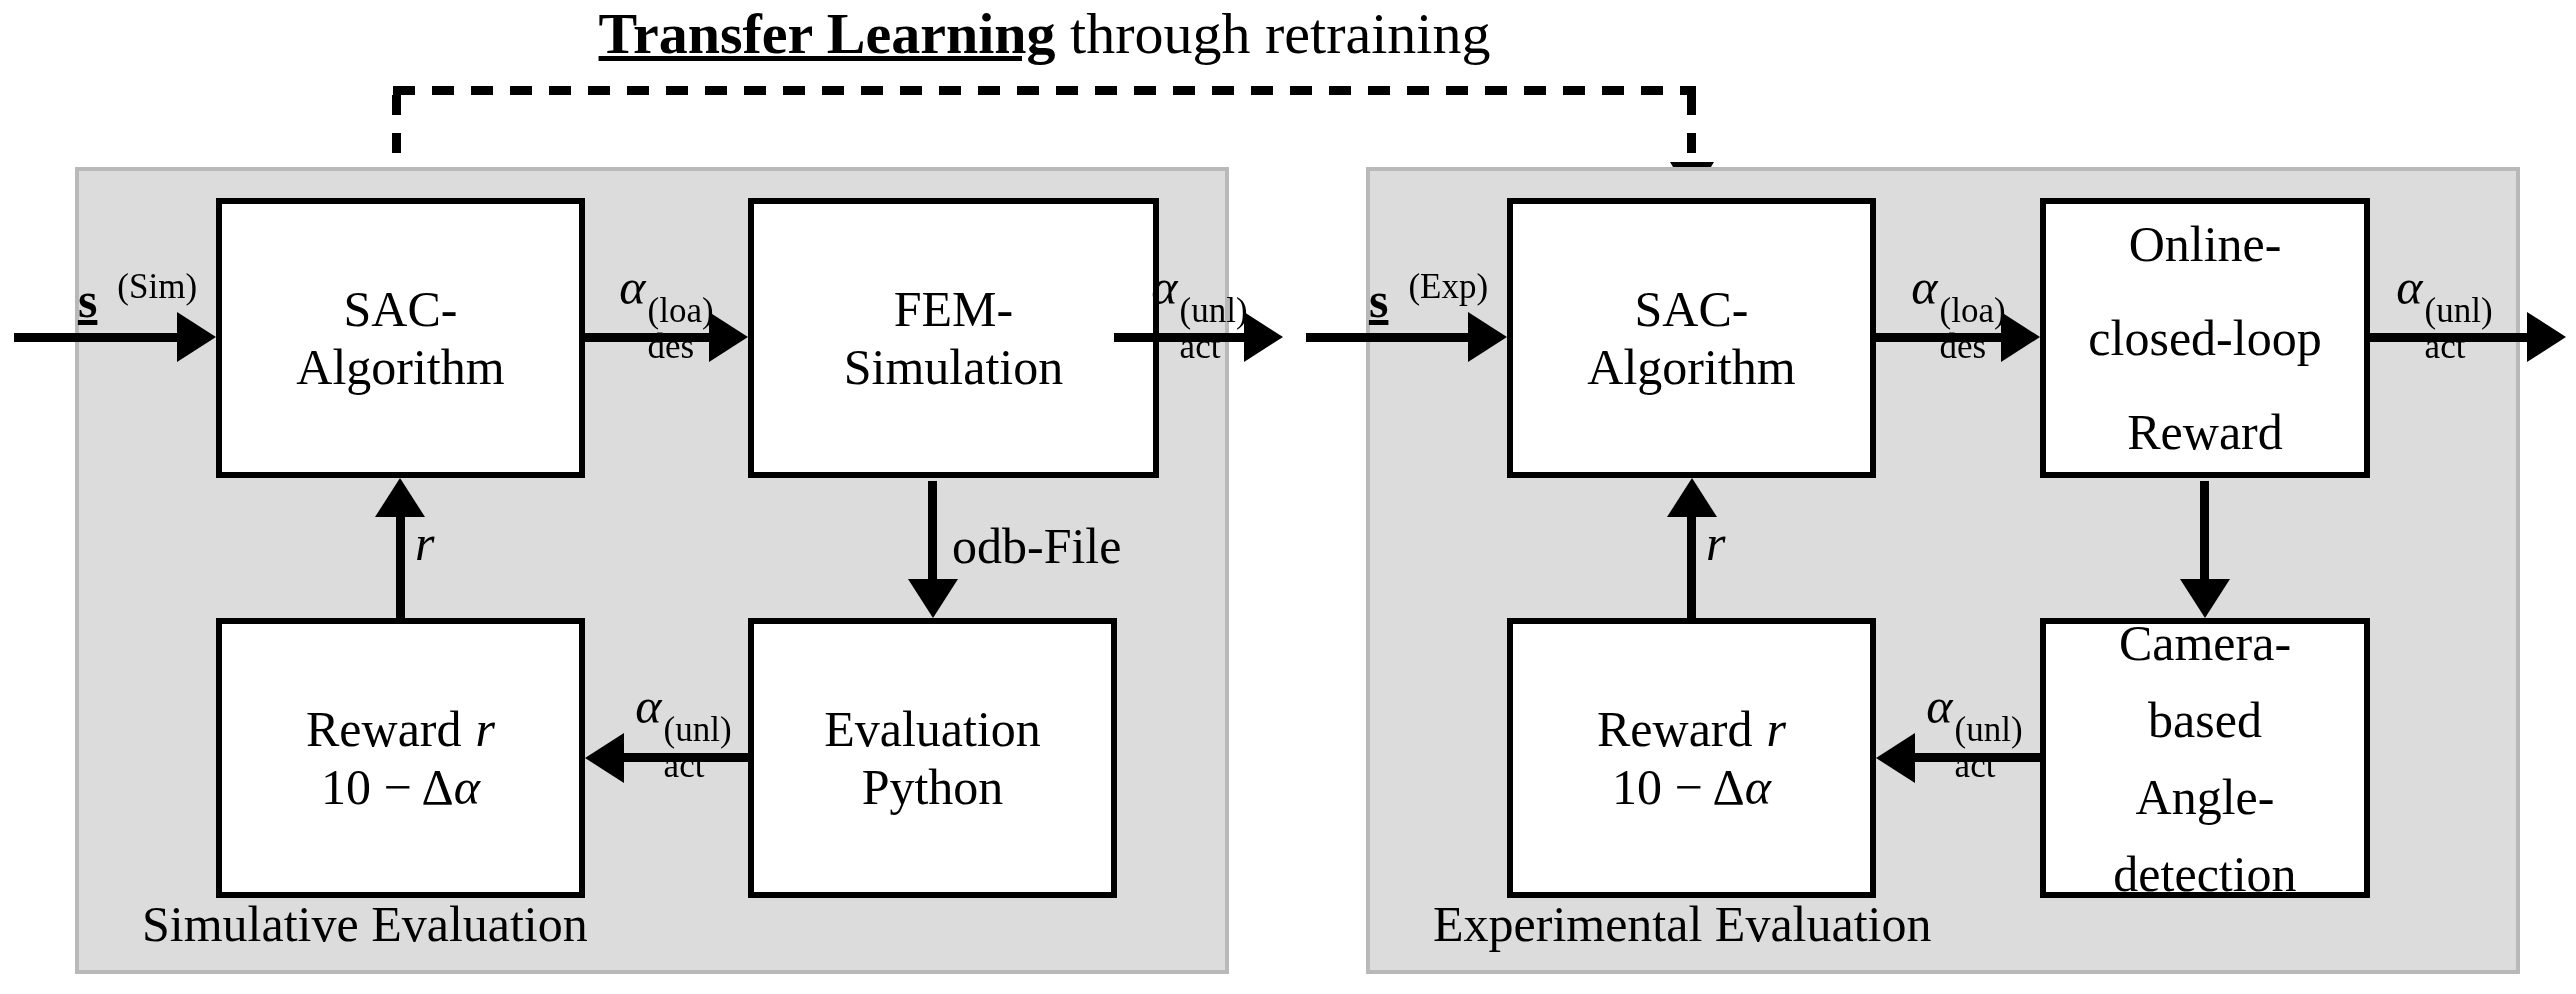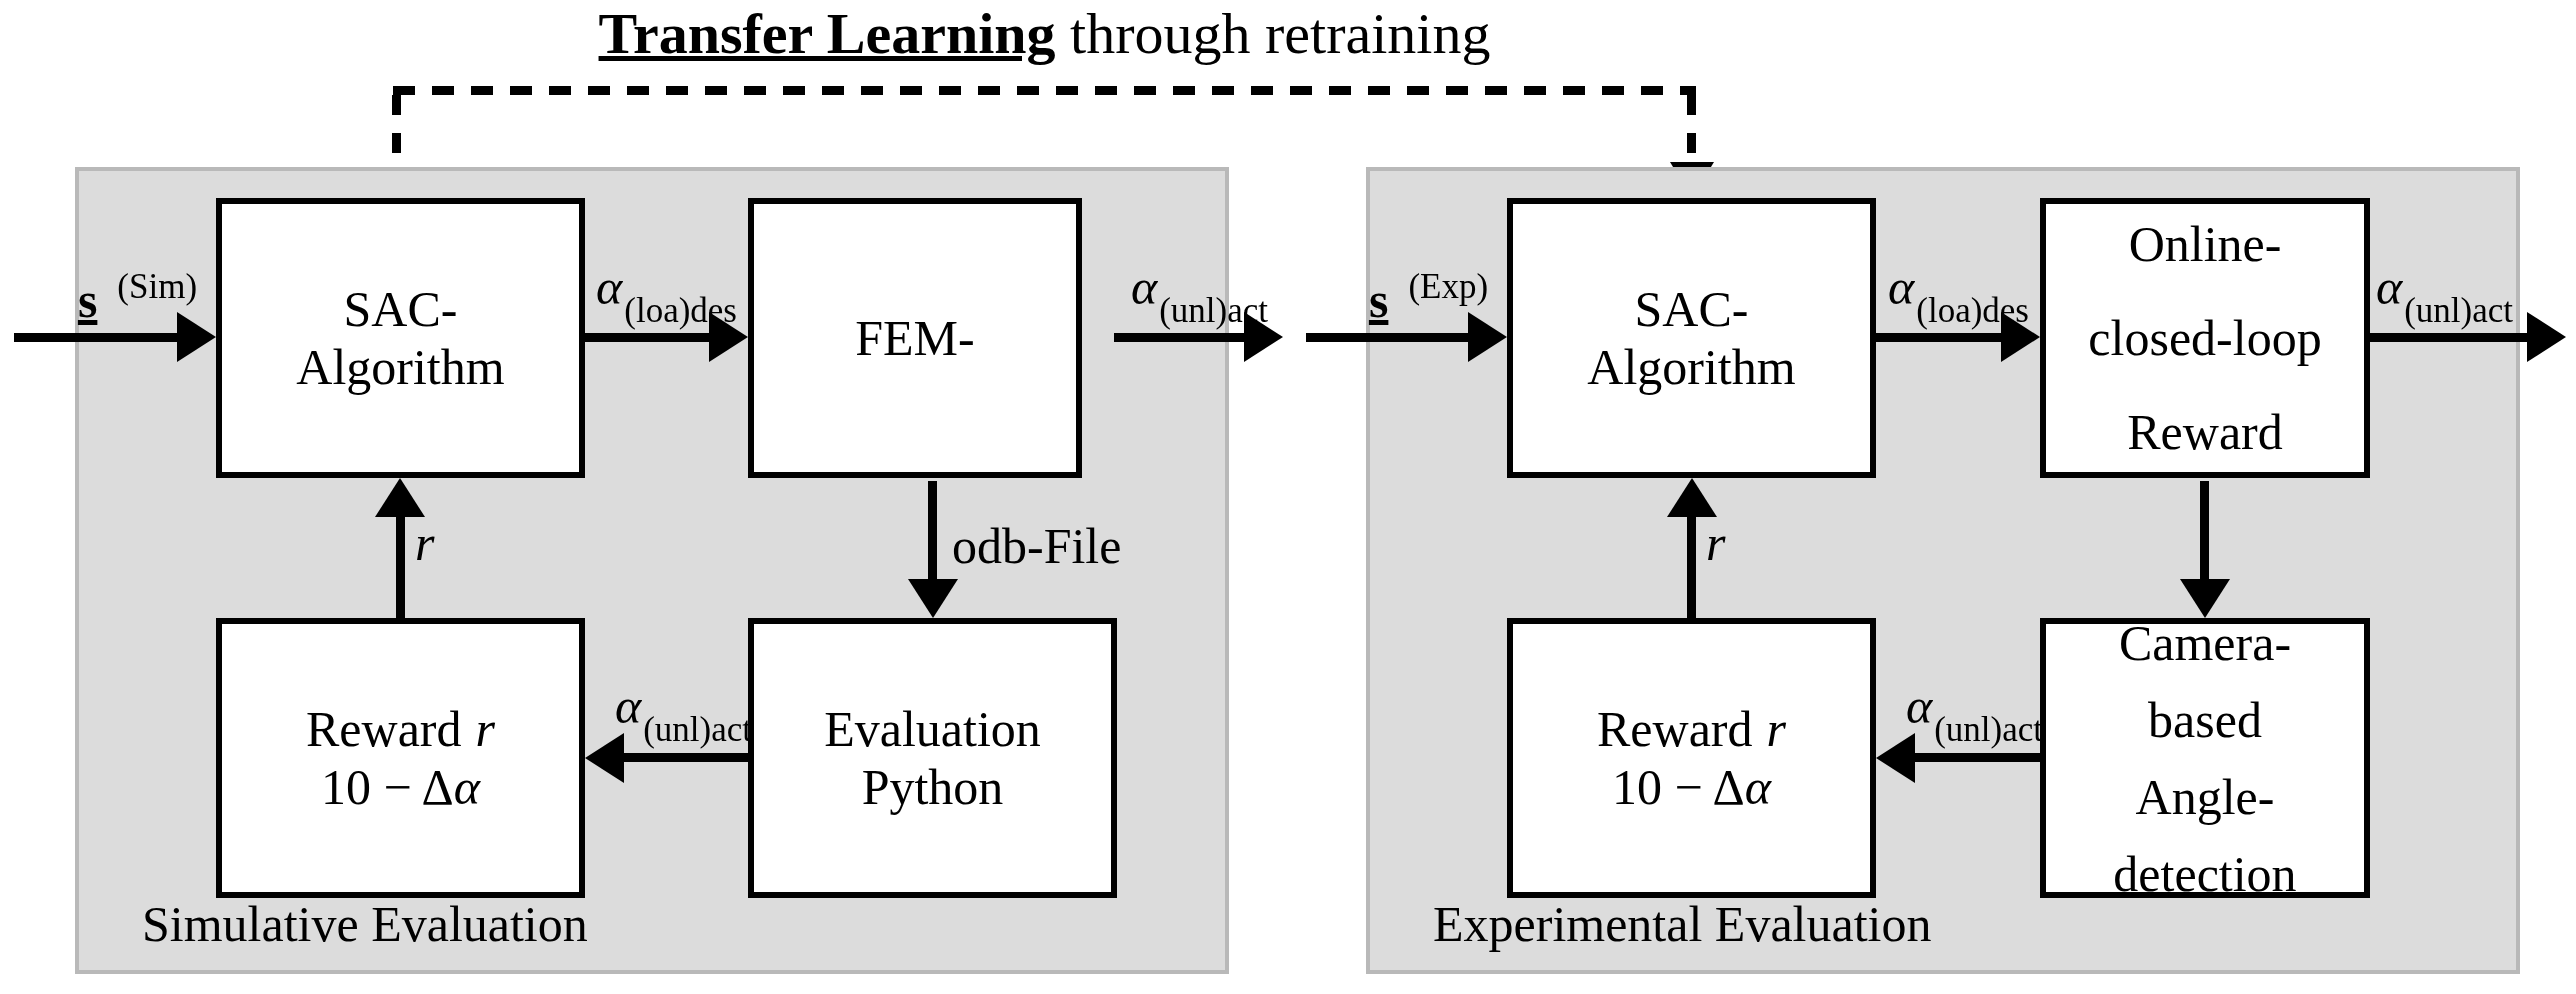--- a/index.html
+++ b/index.html
@@ -30,21 +30,21 @@
   .tri.dashhead{border-left:22px solid transparent;border-right:22px solid transparent;border-top:36px solid #000;}
 
   .dash-h{position:absolute;background:repeating-linear-gradient(to right,#000 0 22px,transparent 22px 39px);}
   .dash-v{position:absolute;background:repeating-linear-gradient(to bottom,#000 0 20.4px,transparent 20.4px 38px);}
 
   .mathlabel{position:absolute;font-size:50px;white-space:nowrap;}
   .center{text-align:center;}
   .it{font-style:italic;}
   .bold{font-weight:bold;text-decoration:underline;}
   .mvar{margin-left:0.28em;}
-  .scripts{display:inline-flex;flex-direction:row;align-items:flex-start;
+  .scripts{display:inline-flex;flex-direction:column;align-items:flex-start;
            font-size:35px;line-height:1.02;vertical-align:-0.52em;margin-left:2px;font-style:normal;}
   .supline{font-size:35px;position:relative;top:-0.55em;margin-left:20px;font-weight:normal;}
 </style>
 </head>
 <body>
 
 <div class="title"><span class="bold">Transfer Learning</span><span> through retraining</span></div>
 
 <div class="dash-h" style="left:393px;top:86px;width:1303px;height:8.6px;"></div>
 <div class="dash-v" style="left:392px;top:95px;width:8.6px;height:103px;"></div>
@@ -52,22 +52,23 @@
 <div class="tri d dashhead" style="left:1670px;top:162px;"></div>
 
 <div class="panel left">
   <div class="caption">Simulative Evaluation</div>
 </div>
 
 <div class="box" style="left:216px;top:198px;width:369px;height:280px;">
   <div class="bline">SAC-</div>
   <div class="bline">Algorithm</div>
 </div>
-<div class="box" style="left:748px;top:198px;width:334px;height:280px;">
+<div class="box" style="left:748px;top:198px;width:411px;height:280px;">
   <div class="bline">FEM-</div>
+  <div class="bline">Simulation</div>
 </div>
 <div class="box" style="left:216px;top:618px;width:369px;height:280px;">
   <div class="bline"><span>Reward</span><span class="it mvar">r</span></div>
   <div class="bline"><span>10 − Δ</span><span class="it">α</span></div>
 </div>
 <div class="box" style="left:748px;top:618px;width:369px;height:280px;">
   <div class="bline">Evaluation</div>
   <div class="bline">Python</div>
 </div>
 

